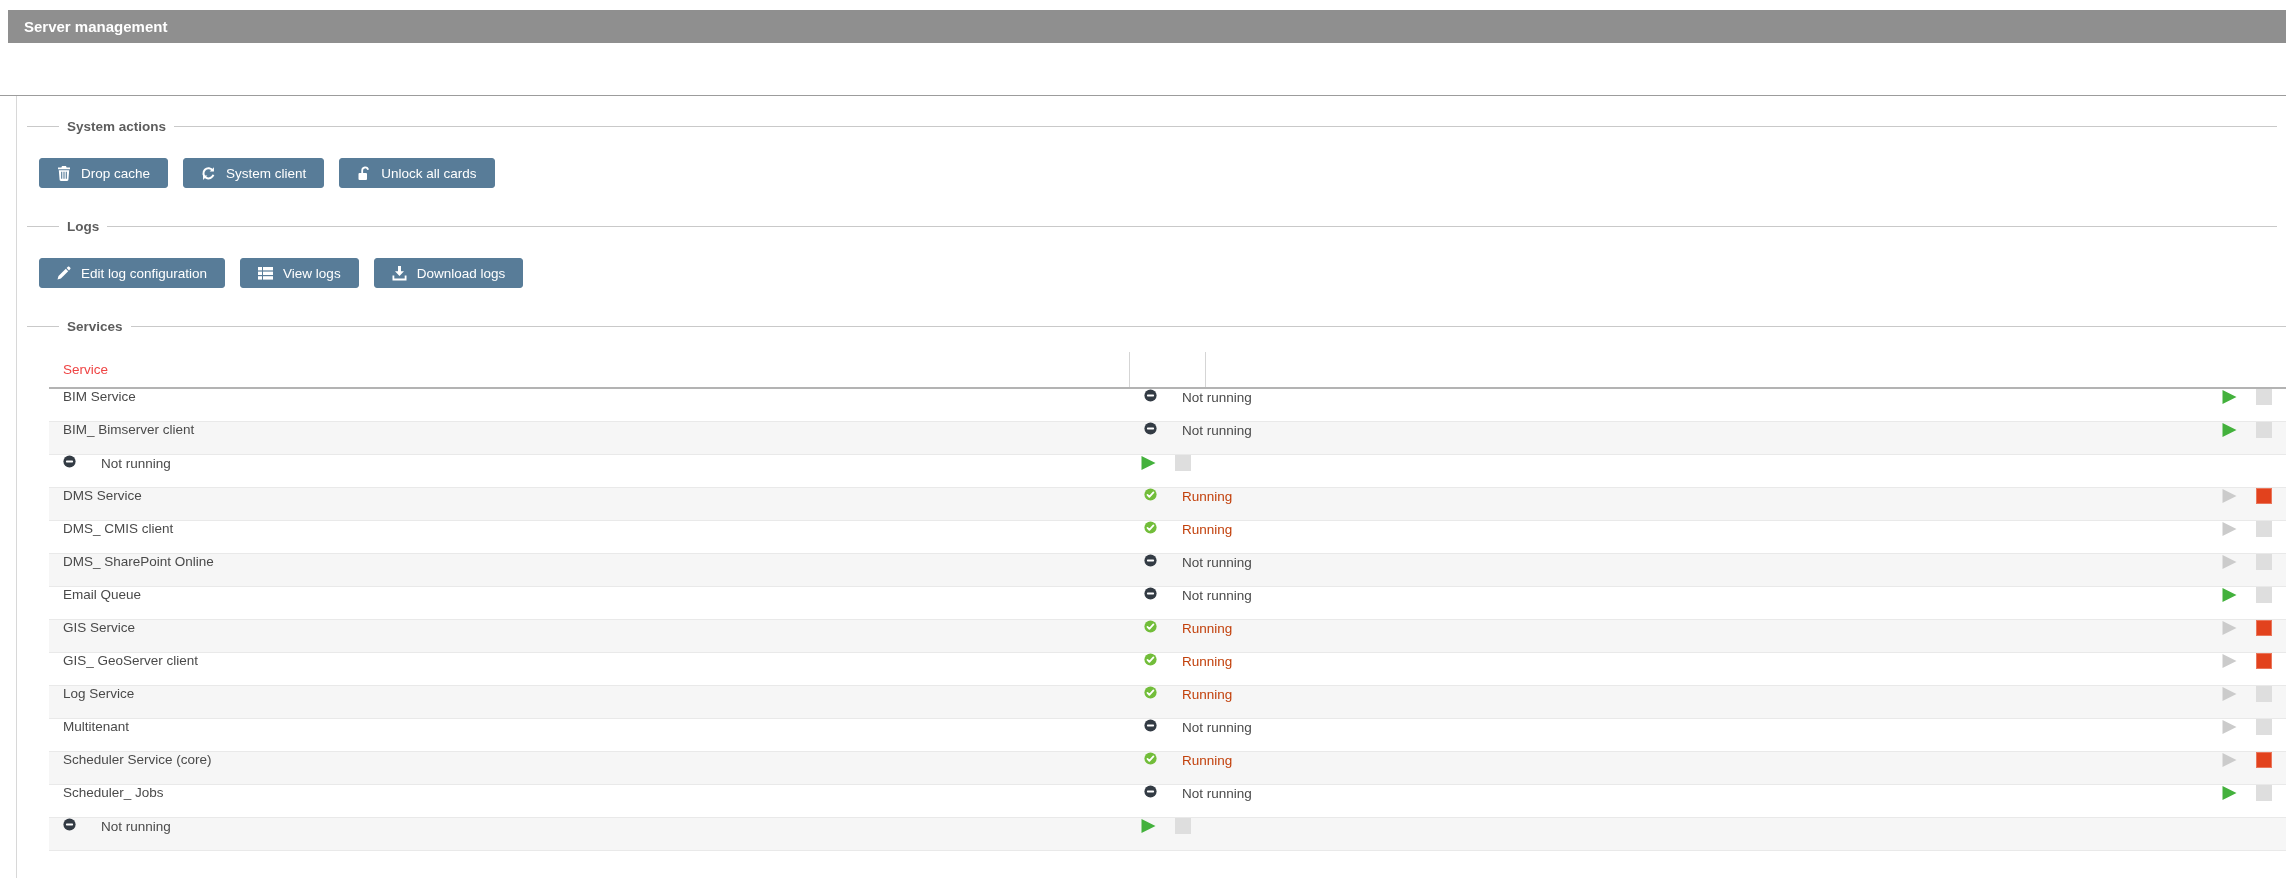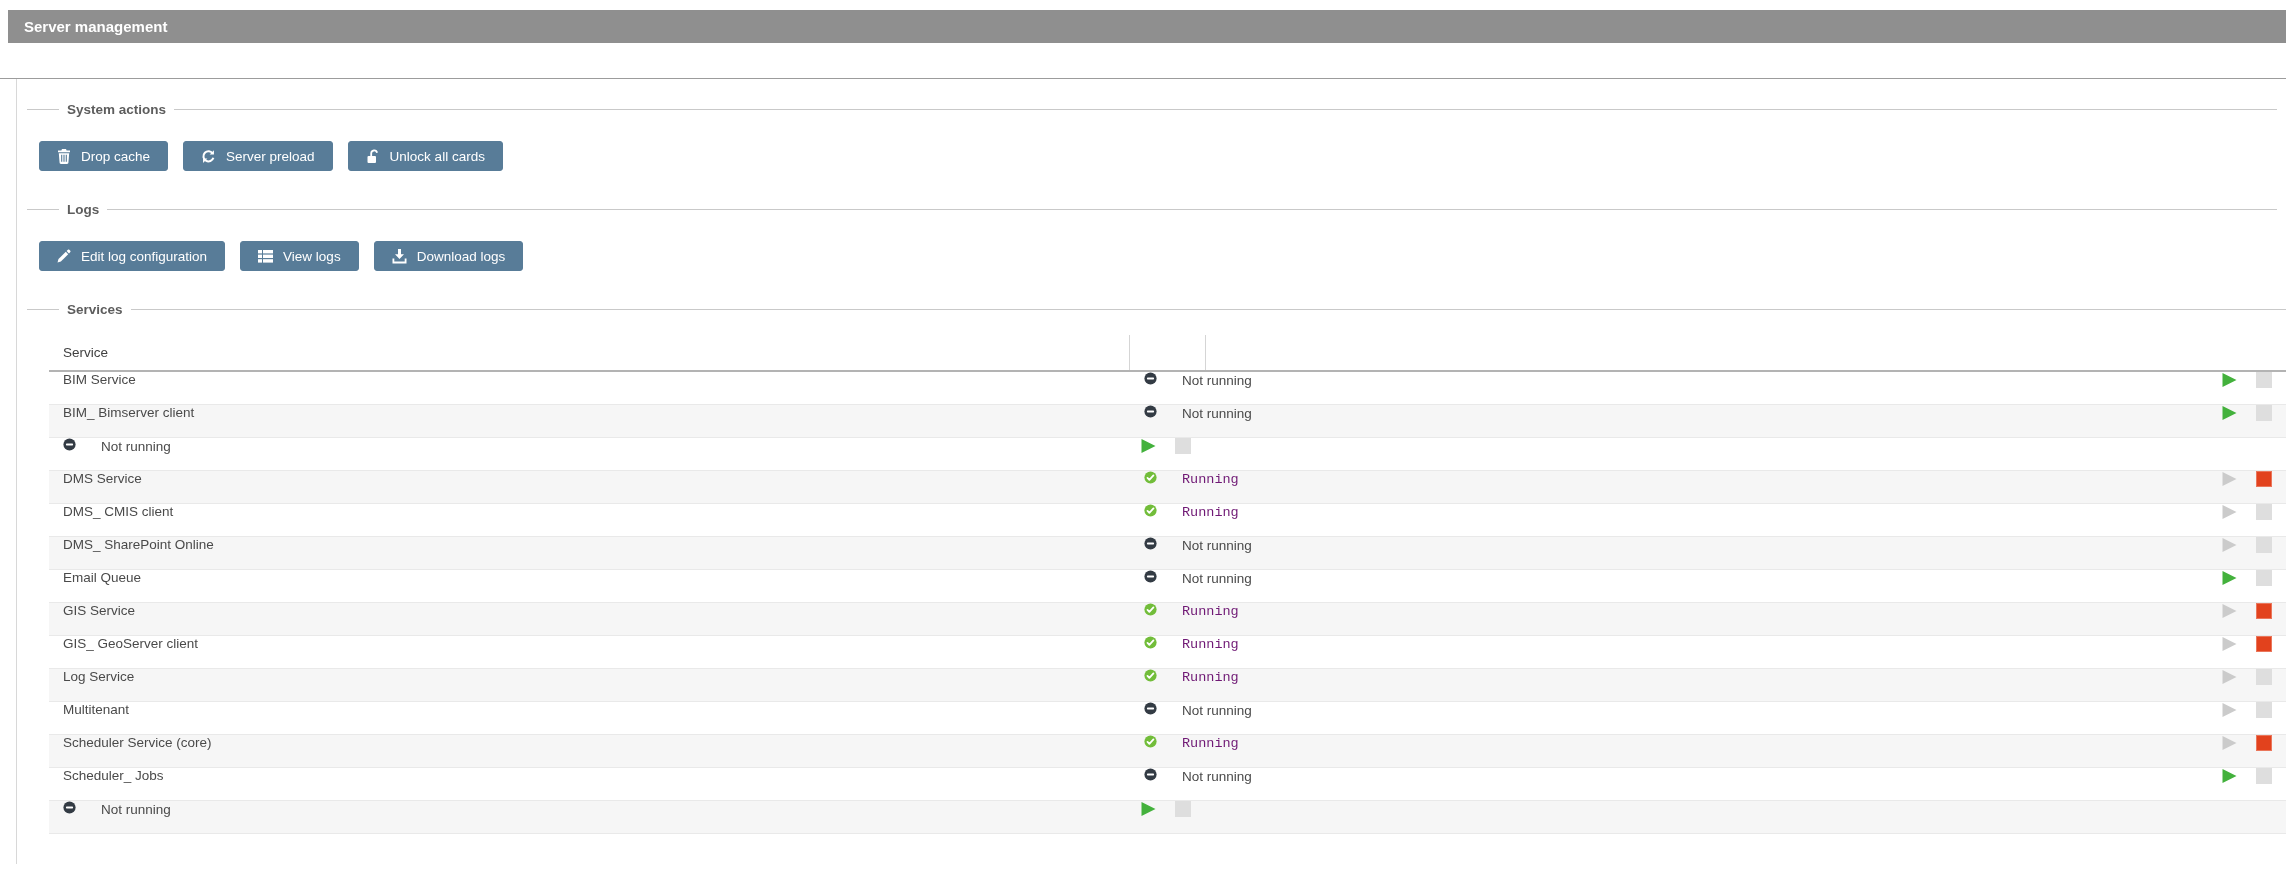--- a/index.html
+++ b/index.html
@@ -5,21 +5,21 @@
   * { box-sizing: border-box; margin: 0; padding: 0; }
   html, body {
     background: #ffffff;
     font-family: "Liberation Sans", "DejaVu Sans", sans-serif;
     width: 2286px;
   }
   body { min-height: 878px; position: relative; }
 
   
   .app-header {
-    margin: 10px 0 0 8px;
+    margin: 10px 0 17px 8px;
     height: 33px;
     background: #8F8F8F;
     color: #ffffff;
     font-size: 15px;
     font-weight: bold;
     line-height: 33px;
     padding-left: 16px;
   }
   .toolbar-strip {
     height: 36px;
@@ -74,21 +74,21 @@
   .grid { margin-left: 10px; margin-top: 6px; }
   .grid-header {
     display: flex;
     width: 2255px;
     height: 37px;
     border-bottom: 2px solid #B3B3B3;
     background: #ffffff;
   }
   .grid-header .hcell {
     font-size: 13.5px;
-    color: #404040;
+    color: #ef4444;
     line-height: 35px;
     padding-left: 14px;
     border-right: 1px solid #D5D5D5;
     overflow: hidden;
   }
   .hcell.c1 { width: 1081px; }
   .hcell.c2 { width: 1081px; }
   .hcell.c3 { width: 76px; border-right: 1px solid #D5D5D5; }
   .hcell.gutter { width: 17px; border-right: 0; }
 
@@ -114,21 +114,21 @@
     display: flex;
     align-items: center;
     gap: 7px;
     font-size: 13.5px;
     color: #4A4A4A;
   }
   .status { display: flex; align-items: center; gap: 25px; }
   .status .icon-running, .status .icon-not-running { display: none; }
   .status.running .icon-running { display: block; }
   .status.not-running .icon-not-running { display: block; }
-  .status.running .status-text { color: #701a75; font-family: Liberation Mono, monospace; }
+  .status.running .status-text { color: #c2410c; }
 
   .cell-actions {
     width: 76px;
     display: flex;
     align-items: center;
     padding-left: 10px;
     gap: 18px;
   }
   .play-btn { width: 17px; height: 16px; cursor: pointer; display: flex; }
   .play-btn.enabled  { color: #43B13C; }
@@ -166,21 +166,21 @@
         <span>Drop cache</span>
       </button>
       <button class="action-btn">
         <span>
           <svg width="15" height="15" viewBox="0 0 16 16">
             <path fill="none" stroke="#fff" stroke-width="2.2" d="M13.2 9.3A5.4 5.4 0 1 1 12.6 5"></path>
             <path fill="#fff" d="M13.8 1.2v4.6H9.2l4.6-4.6z"></path>
             <path fill="#fff" d="M2.2 14.8v-4.6h4.6l-4.6 4.6z"></path>
           </svg>
         </span>
-        <span>Server preload</span>
+        <span>System client</span>
       </button>
       <button class="action-btn">
         <span>
           <svg width="14" height="15" viewBox="0 0 14 15">
             <path fill="none" stroke="#fff" stroke-width="1.8" d="M5.2 7V4.4a3 3 0 0 1 5.9-.7"></path>
             <rect fill="#fff" x="1.5" y="7" width="8.5" height="7" rx="1"></rect>
           </svg>
         </span>
         <span>Unlock all cards</span>
       </button>

